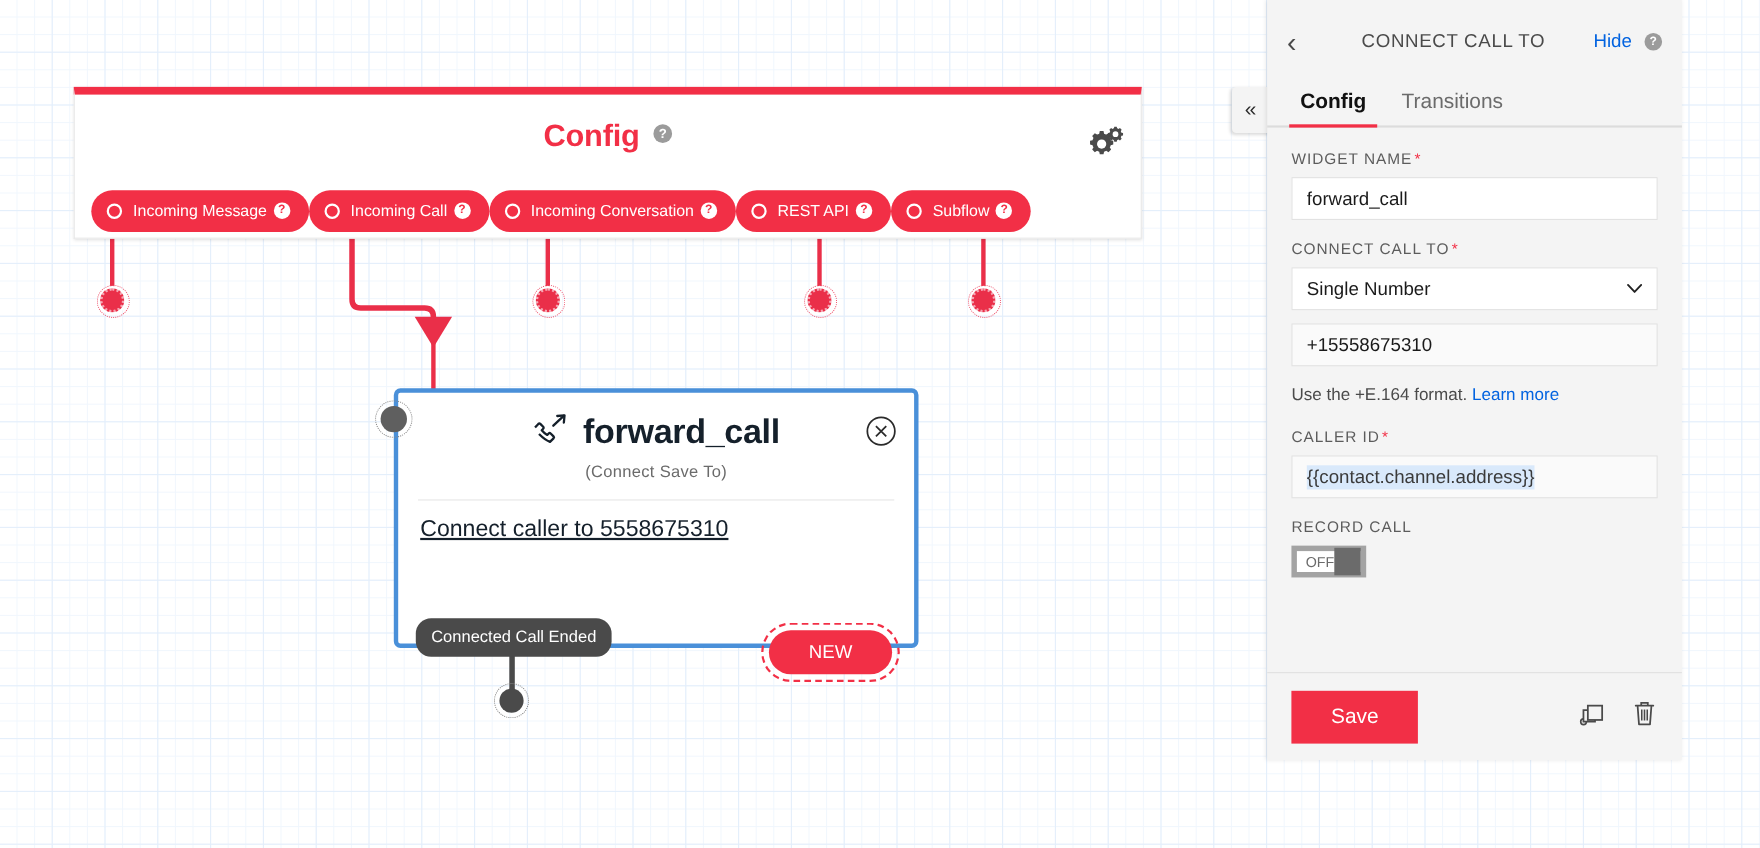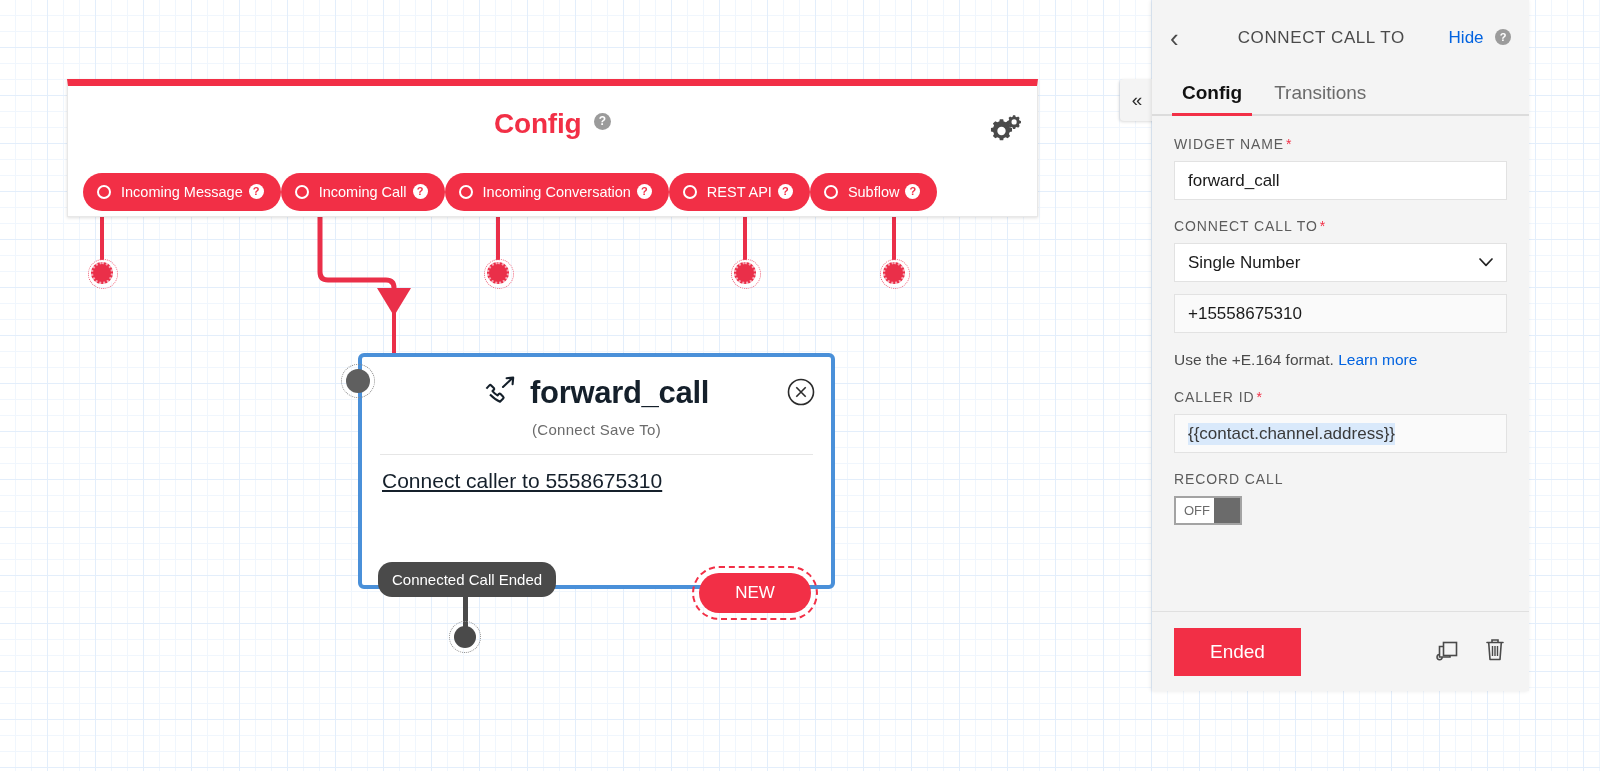--- a/index.html
+++ b/index.html
@@ -348,21 +348,21 @@
     margin: 0 0 20px 0;
   }
   .hint a { color: #0263e0; text-decoration: none; cursor: pointer; }
   .sel-text {
     background: #d9e9fb;
     color: #3a3a3a;
     padding: 1px 0;
   }
   #toggle-record {
     width: 68px; height: 29px;
-    border: 2px solid #a3a3a3;
+    border: 5px solid #a3a3a3;
     background: #fff;
     display: flex;
     align-items: center;
     cursor: pointer;
   }
   #toggle-record .knob {
     width: 26px; height: 25px;
     background: #6b6b6b;
     margin-left: auto;
   }
@@ -563,21 +563,21 @@
       </div>
 
       <div class="field-label">RECORD CALL</div>
       <div id="toggle-record">
         <span class="off-label">OFF</span>
         <span class="knob"></span>
       </div>
     </div>
 
     <div id="panel-footer">
-      <button id="save-button">Ended</button>
+      <button id="save-button">Save</button>
       <div id="footer-icons">
         <span>
           <svg width="26" height="26" viewBox="0 0 26 26">
             <rect x="8.5" y="5.5" width="13" height="13" fill="none" stroke="#4a4a4a" stroke-width="1.6"></rect>
             <path d="M8.5 9.5 H4.5 V20 H15 V18.5" fill="none" stroke="#4a4a4a" stroke-width="1.6"></path>
             <path d="M4.6 17.5 a2.6 2.6 0 1 0 2.6 2.6" fill="none" stroke="#4a4a4a" stroke-width="1.5"></path>
           </svg>
         </span>
         <span>
           <svg width="24" height="28" viewBox="0 0 24 28">

